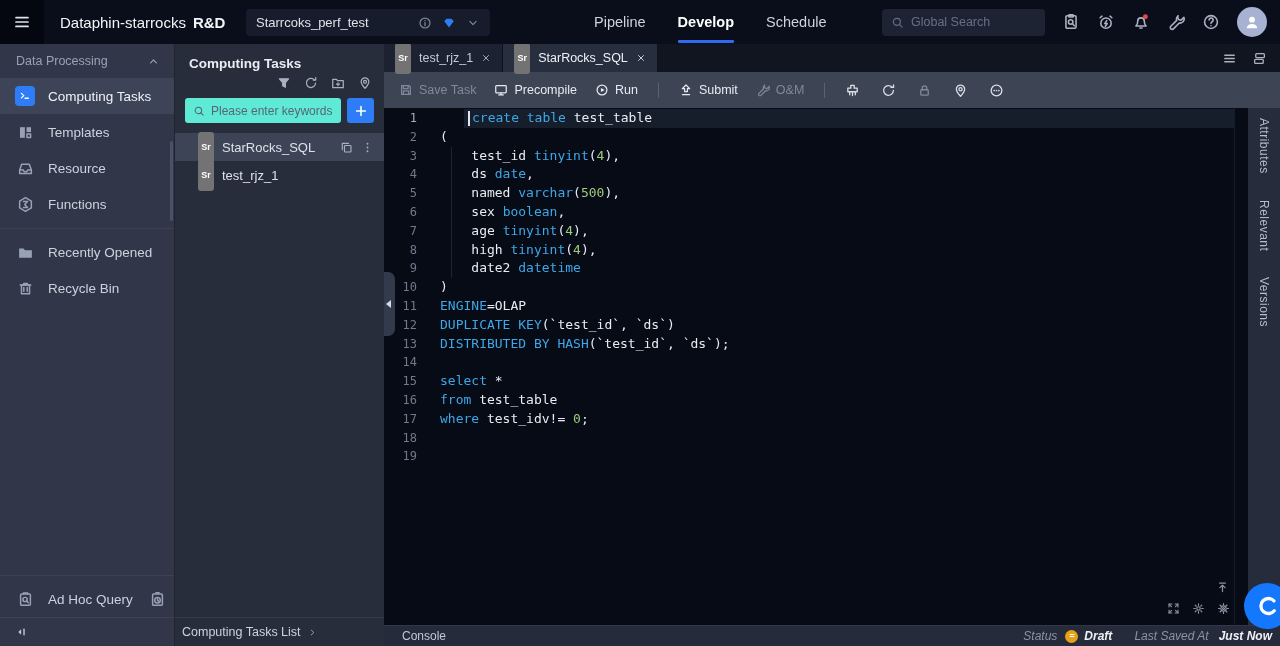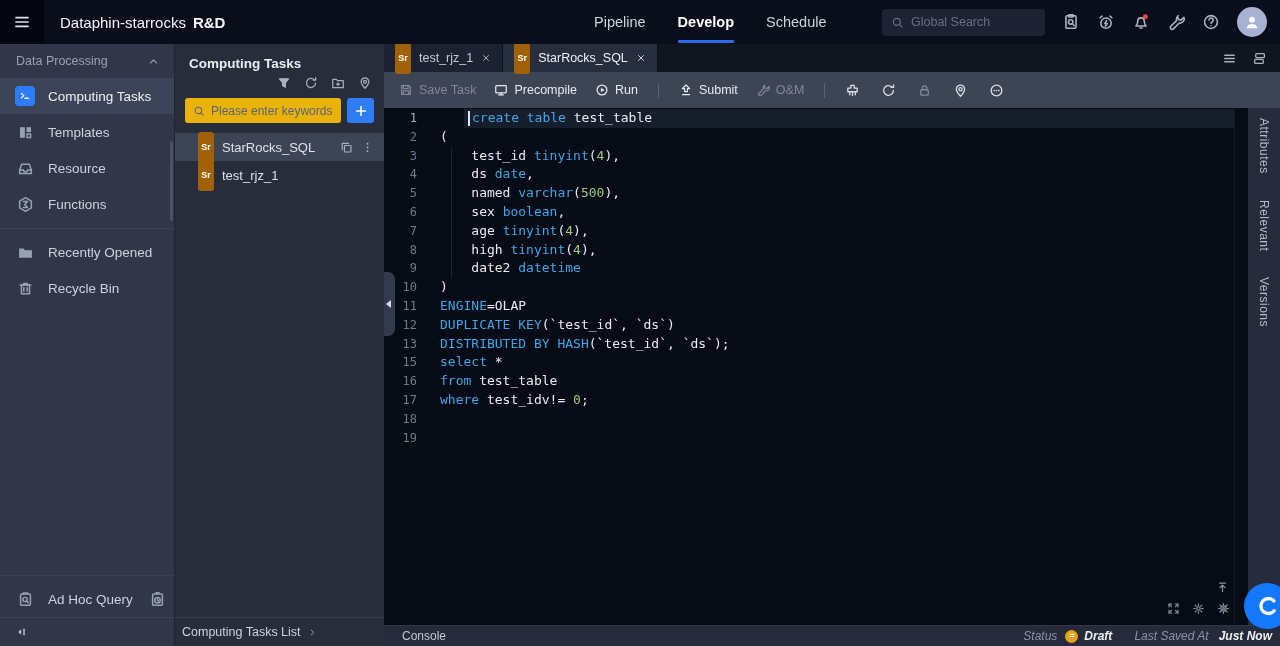--- a/index.html
+++ b/index.html
@@ -43,25 +43,25 @@
   .side-bottom { height:29px; flex:none; border-top:1px solid #3e4456; display:flex; align-items:center; padding-left:15px; color:#c2c8d4; font-size:12px; cursor:pointer; }
   .side-scroll { position:absolute; right:1px; top:97px; width:3px; height:80px; background:#4a5268; border-radius:2px; }
 
   
   .panel { position:absolute; left:174px; top:44px; width:210px; bottom:0; background:#272d3b; border-left:1px solid #20252f;
            display:flex; flex-direction:column; z-index:3; }
   .panel-title { padding:12px 14px 2px; font-size:13.5px; font-weight:700; color:#e9edf3; }
   .panel-tools { display:flex; justify-content:flex-end; gap:13px; padding:3px 12px 8px; color:#a9b1c1; font-size:14px; }
   .panel-tools .ic { cursor:pointer; }
   .panel-search { display:flex; gap:6px; padding:0 10px 10px; align-items:center; }
-  .psearch { flex:1; height:25px; background:#eab308; border-radius:3px; display:flex; align-items:center; gap:6px; padding:0 8px; color:#59647a; font-size:12px; cursor:text; }
+  .psearch { flex:1; height:25px; background:#5eead4; border-radius:3px; display:flex; align-items:center; gap:6px; padding:0 8px; color:#59647a; font-size:12px; cursor:text; }
   .plus-btn { width:27px; height:25px; flex:none; background:#2f7df6; border-radius:3px; color:#fff; font-size:14px; cursor:pointer; }
   .tree-row { height:28px; flex:none; display:flex; align-items:center; gap:8px; padding:0 10px 0 23px; font-size:13px; color:#dde2ea; cursor:pointer; }
   .tree-row.selected { background:#3d4456; }
-  .badge { min-width:16px; height:31px; flex:none; background:#a16207; border-radius:3px; color:#fff; font-size:9px; font-weight:700;
+  .badge { min-width:16px; height:31px; flex:none; background:#737373; border-radius:3px; color:#fff; font-size:9px; font-weight:700;
            display:inline-flex; align-items:center; justify-content:center; }
   .tree-actions { margin-left:auto; display:flex; gap:8px; color:#a9b1c1; font-size:13px; }
   .tree-actions .ic { cursor:pointer; }
   .panel-foot { margin-top:auto; height:29px; flex:none; border-top:1px solid #343b4b; display:flex; align-items:center; padding-left:7px;
                 font-size:12.5px; color:#cdd3dd; position:relative; cursor:pointer; }
   .panel-foot .ic { position:absolute; right:66px; font-size:11px; color:#9aa3b5; }
 
   
   .main { position:absolute; left:384px; top:44px; right:0; bottom:0; display:flex; flex-direction:column; background:#060b15; }
   .tabbar { height:28px; flex:none; background:#10151f; display:flex; position:relative; }
@@ -126,20 +126,39 @@
       <span class="ic">
           <svg viewBox="0 0 16 16" fill="none" stroke="currentColor" stroke-width="1.4" stroke-linecap="round" stroke-linejoin="round">
             <path d="M2 3.6h12M2 8h12M2 12.4h12" stroke-width="1.7"></path>
           </svg>
         </span>
     </div>
     <div class="brand">
       <span>Dataphin-starrocks</span>
       <b>R&amp;D</b>
     </div>
+    <div class="proj">
+      <span class="name">Starrcoks_perf_test</span>
+      <span class="ic">
+          <svg viewBox="0 0 16 16" fill="none" stroke="currentColor" stroke-width="1.4" stroke-linecap="round" stroke-linejoin="round">
+            <circle cx="8" cy="8" r="5.7"></circle>
+            <path d="M8 7.4V11M8 5.1v.1"></path>
+          </svg>
+        </span>
+      <span class="ic gem">
+          <svg viewBox="0 0 16 16" fill="none" stroke="currentColor" stroke-width="1.4" stroke-linecap="round" stroke-linejoin="round">
+            <path d="M5.2 3h5.6L13.4 6 8 13 2.6 6z" fill="currentColor" stroke="none"></path>
+          </svg>
+        </span>
+      <span class="ic">
+          <svg viewBox="0 0 16 16" fill="none" stroke="currentColor" stroke-width="1.4" stroke-linecap="round" stroke-linejoin="round">
+            <path d="M4.5 6.2 8 9.9l3.5-3.7"></path>
+          </svg>
+        </span>
+    </div>
     <div class="nav" id="nav">
         <div class="nav-item">Pipeline</div>
         <div class="nav-item active">Develop</div>
         <div class="nav-item">Schedule</div>
       </div>
     <div class="top-right">
       <div class="gsearch">
         <span class="ic" style="font-size:13px">
             <svg viewBox="0 0 16 16" fill="none" stroke="currentColor" stroke-width="1.4" stroke-linecap="round" stroke-linejoin="round">
               <circle cx="7.2" cy="7.2" r="4.3"></circle>
@@ -507,20 +526,21 @@
             <div class="cl"><span class="ln">4</span><span class="lt"><span>    ds </span><span class="tok-k">date</span><span>,</span></span></div>
             <div class="cl"><span class="ln">5</span><span class="lt"><span>    named </span><span class="tok-k">varchar</span><span>(</span><span class="tok-n">500</span><span>),</span></span></div>
             <div class="cl"><span class="ln">6</span><span class="lt"><span>    sex </span><span class="tok-k">boolean</span><span>,</span></span></div>
             <div class="cl"><span class="ln">7</span><span class="lt"><span>    age </span><span class="tok-k">tinyint</span><span>(</span><span class="tok-n">4</span><span>),</span></span></div>
             <div class="cl"><span class="ln">8</span><span class="lt"><span>    high </span><span class="tok-k">tinyint</span><span>(</span><span class="tok-n">4</span><span>),</span></span></div>
             <div class="cl"><span class="ln">9</span><span class="lt"><span>    date2 </span><span class="tok-k">datetime</span></span></div>
             <div class="cl"><span class="ln">10</span><span class="lt"><span>)</span></span></div>
             <div class="cl"><span class="ln">11</span><span class="lt"><span class="tok-k">ENGINE</span><span>=OLAP</span></span></div>
             <div class="cl"><span class="ln">12</span><span class="lt"><span class="tok-k">DUPLICATE</span><span> </span><span class="tok-k">KEY</span><span>(`test_id`, `ds`)</span></span></div>
             <div class="cl"><span class="ln">13</span><span class="lt"><span class="tok-k">DISTRIBUTED</span><span> </span><span class="tok-k">BY</span><span> </span><span class="tok-k">HASH</span><span>(`test_id`, `ds`);</span></span></div>
+            <div class="cl"><span class="ln">14</span><span class="lt"></span></div>
             <div class="cl"><span class="ln">15</span><span class="lt"><span class="tok-k">select</span><span> *</span></span></div>
             <div class="cl"><span class="ln">16</span><span class="lt"><span class="tok-k">from</span><span> test_table</span></span></div>
             <div class="cl"><span class="ln">17</span><span class="lt"><span class="tok-k">where</span><span> test_idv!= </span><span class="tok-n">0</span><span>;</span></span></div>
             <div class="cl"><span class="ln">18</span><span class="lt"></span></div>
             <div class="cl"><span class="ln">19</span><span class="lt"></span></div>
           </div>
         <div class="vline"></div>
         <div class="editor-fabs">
           <span class="ic totop">
               <svg viewBox="0 0 16 16" fill="none" stroke="currentColor" stroke-width="1.4" stroke-linecap="round" stroke-linejoin="round">

